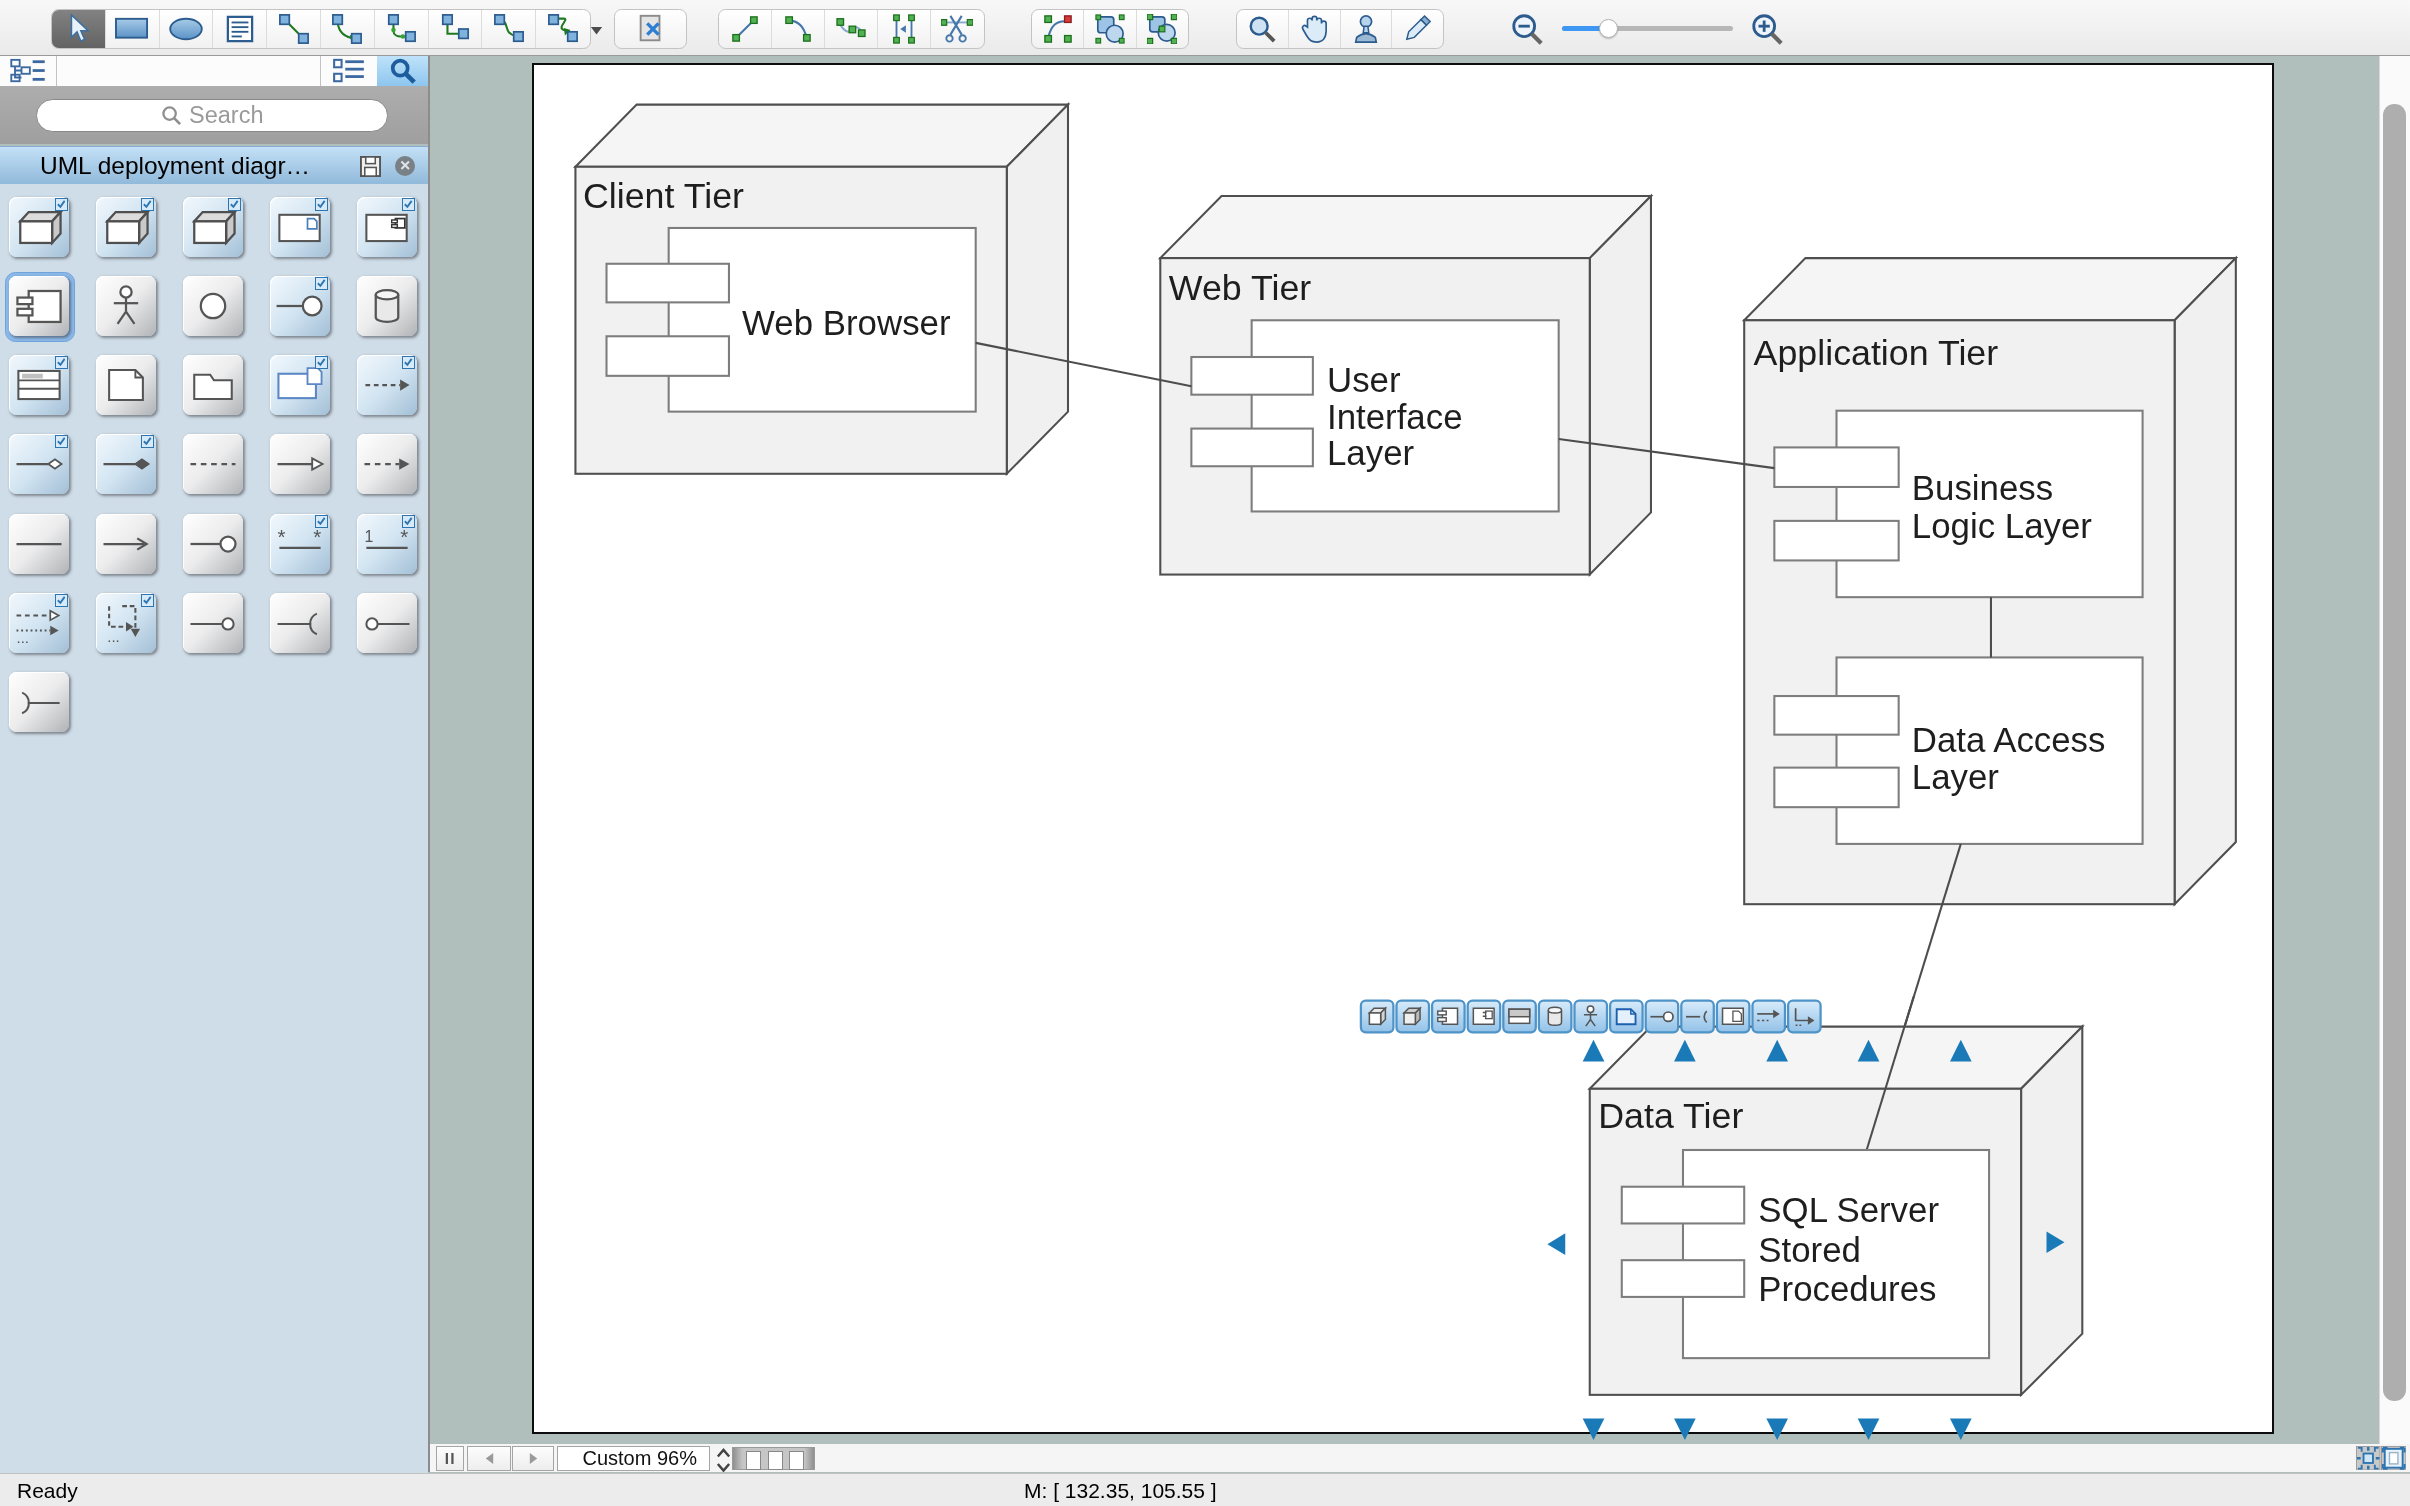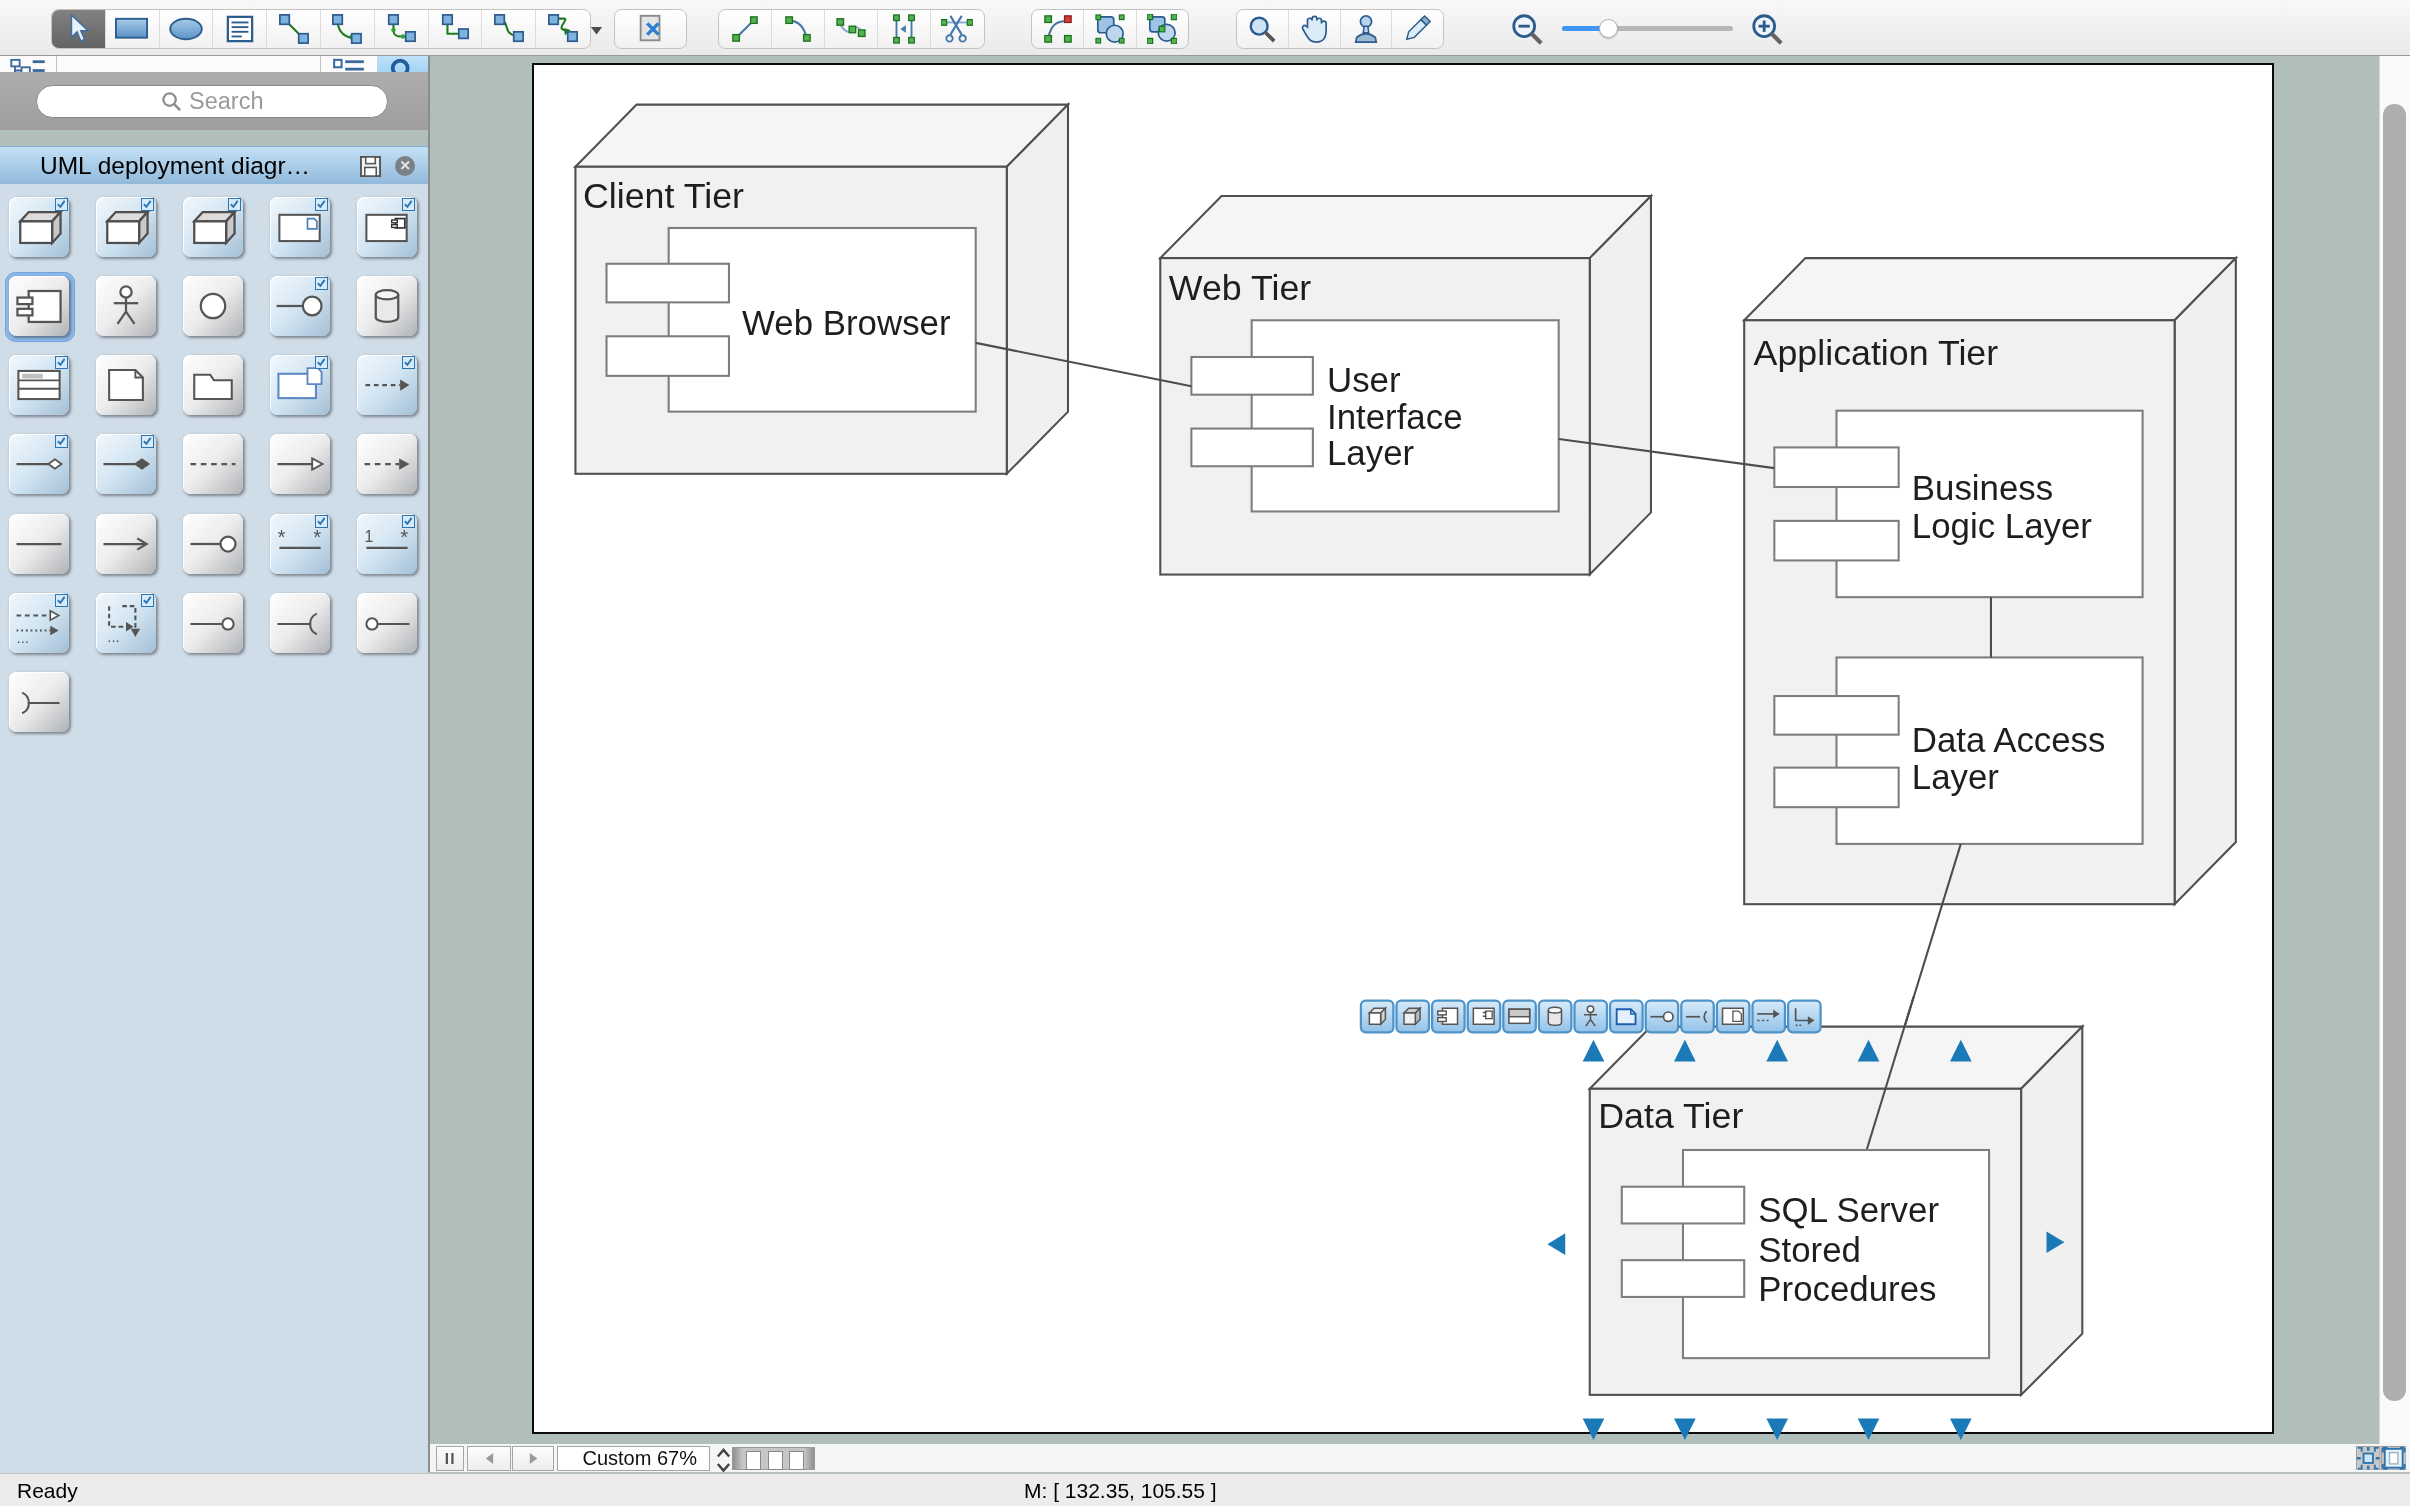--- a/index.html
+++ b/index.html
@@ -11,21 +11,21 @@
   .tgroup{position:absolute;top:8.5px;height:40px;background:linear-gradient(#ffffff,#f1f1f1);
     border:0.9px solid #c3c3c3;border-radius:7.5px;box-sizing:border-box;display:flex;}
   .tcell{width:54px;height:38px;display:flex;align-items:center;justify-content:center;
     border-right:0.9px solid #dcdcdc;box-sizing:border-box;}
   .tcell:last-child{border-right:none;}
   .tcell.pressed{background:linear-gradient(#828282,#636363);border-radius:6.6px 0 0 6.6px;}
   
   #sbtop{left:0;top:56px;width:428px;height:31px;background:#fcfcfc;
     border-bottom:0.9px solid #ababab;box-sizing:border-box;}
   .sbcell{position:absolute;top:0;height:30px;display:flex;align-items:center;justify-content:center;}
-  #searcharea{left:0;top:72px;width:428px;height:58px;background:linear-gradient(#adadad,#9f9f9f);}
+  #searcharea{left:0;top:86px;width:428px;height:58px;background:linear-gradient(#adadad,#9f9f9f);}
   #searchbox{left:36px;top:13px;width:352px;height:33px;background:#fff;border:0.9px solid #898989;
     border-radius:17px;box-sizing:border-box;display:flex;align-items:center;justify-content:center;
     color:#9a9a9a;font-size:23.5px;}
   #phead{left:0;top:146px;width:428px;height:42px;background:linear-gradient(#c3e0f6,#8db6d8);
     border-top:0.9px solid #86add1;border-bottom:0.9px solid #6d9cc0;box-sizing:border-box;}
   #phead .t{position:absolute;left:40px;top:4.7px;font-size:24.5px;color:#000;}
   #stencil{left:0;top:184px;width:428px;height:1289px;background:#cfdde8;}
   #sbborder{left:428px;top:56px;width:1.9px;height:1416px;background:#8c8c8c;}
   .sic{position:absolute;width:60px;height:60px;border-radius:7.5px;
     background:linear-gradient(135deg,#ffffff 0%,#ececed 50%,#b0b3b6 100%);
@@ -747,21 +747,21 @@
 <div class="srbtn" style="left:37px;width:44px;">
       <svg width="13" height="13" viewBox="0 0 14 14">
         <path d="M11,1 L3,7 L11,13 Z" fill="#9a9a9a"></path>
       </svg>
     </div>
 <div class="srbtn" style="left:82px;width:42px;">
       <svg width="13" height="13" viewBox="0 0 14 14">
         <path d="M3,1 L11,7 L3,13 Z" fill="#9a9a9a"></path>
       </svg>
     </div>
-<div class="srbtn" style="left:127px;width:153px;font-size:20px;color:#111;justify-content:flex-start;padding-left:24.5px;background:#fff;">Custom 67%</div>
+<div class="srbtn" style="left:127px;width:153px;font-size:20px;color:#111;justify-content:flex-start;padding-left:24.5px;background:#fff;">Custom 96%</div>
 <svg class="abs" style="left:284px;top:3.8px;" width="19" height="24.5" viewBox="0 0 20 26">
       <path d="M4,9 L10,2 L16,9" fill="none" stroke="#444" stroke-width="2.6"></path>
       <path d="M4,17 L10,24 L16,17" fill="none" stroke="#444" stroke-width="2.6"></path>
     </svg>
 <div class="abs" style="left:302px;top:2.8px;width:83px;height:23.5px;background:linear-gradient(90deg,#8f8f8f,#c6c6c6 12%,#c6c6c6 88%,#8f8f8f);border:0.9px solid #9a9a9a;box-sizing:border-box;">
   <div class="abs" style="left:13px;top:2.8px;width:13px;height:17px;background:#fff;border:0.9px solid #888;"></div>
   <div class="abs" style="left:35px;top:2.8px;width:13px;height:17px;background:#fff;border:0.9px solid #888;"></div>
   <div class="abs" style="left:56px;top:2.8px;width:13px;height:17px;background:#fff;border:0.9px solid #888;"></div>
 </div>
 <svg class="abs" style="left:1926px;top:1.9px;" width="24.5" height="24.5" viewBox="0 0 26 26">

